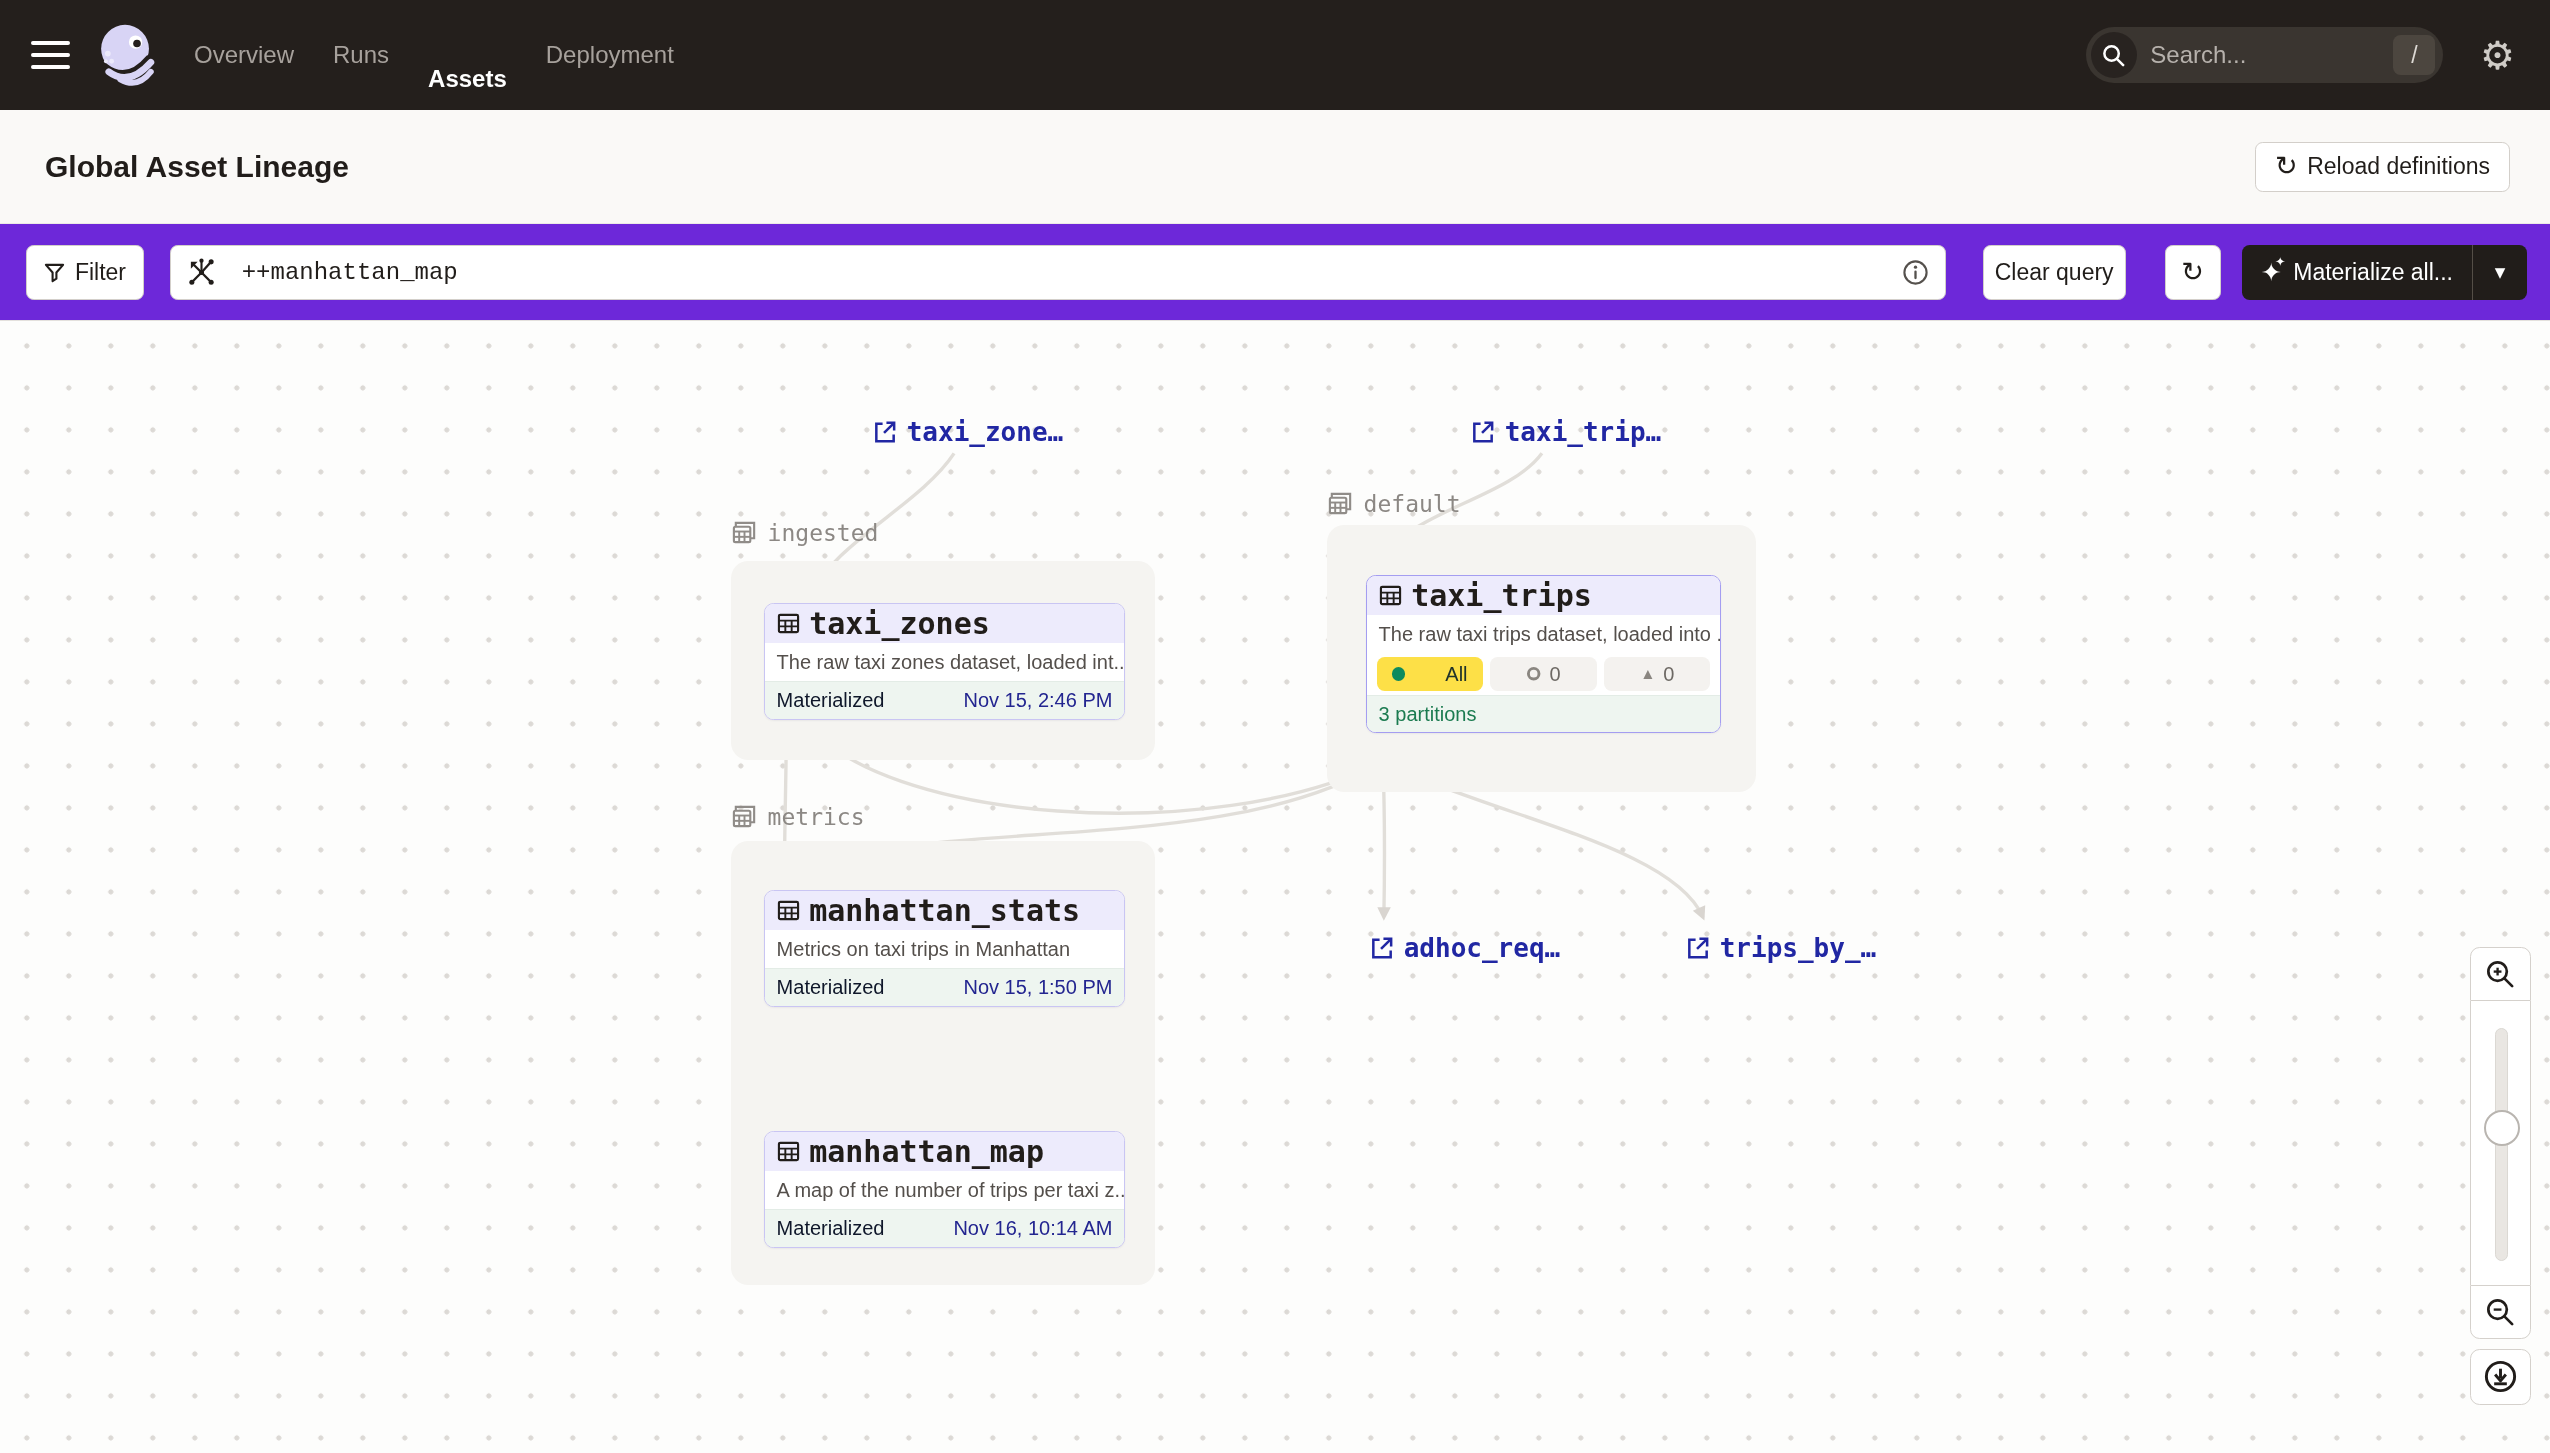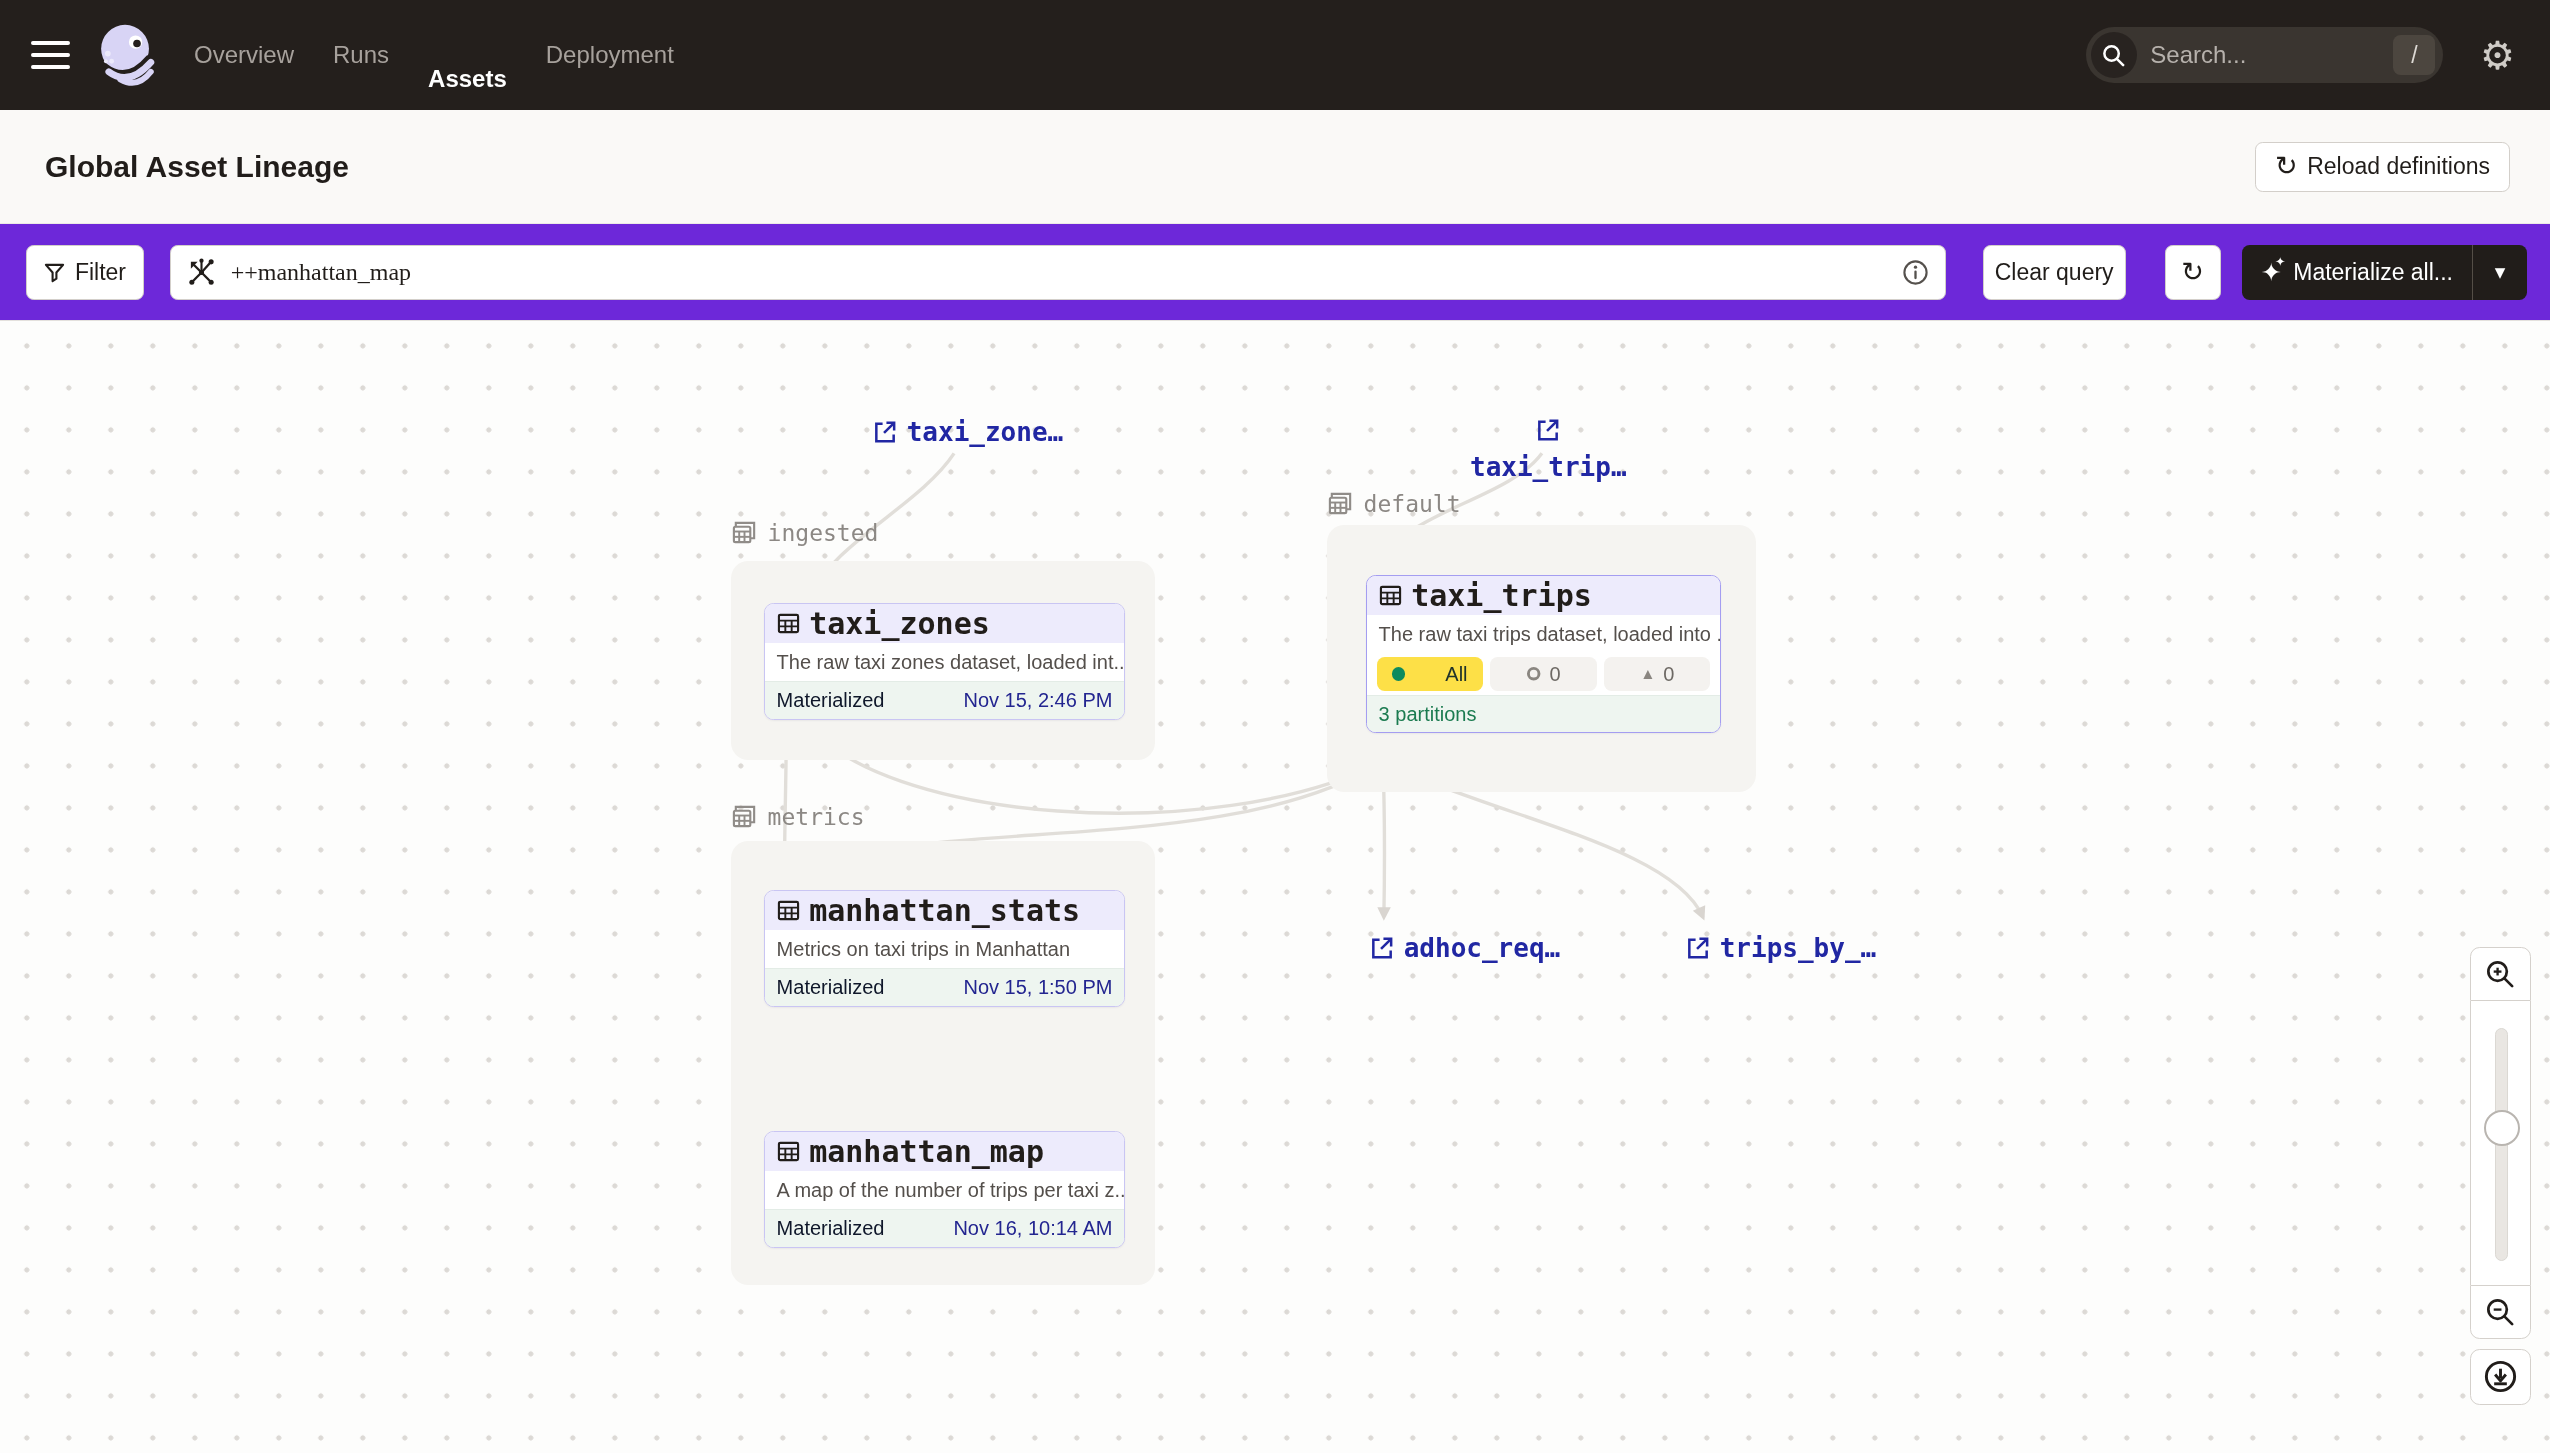--- a/index.html
+++ b/index.html
@@ -28,21 +28,21 @@
   .page-title { font-size:30px; font-weight:700; color:#211d1a; }
   .hdr-spacer { flex:1; }
   .btn { background:#ffffff; border:1px solid #d3cfca; border-radius:7.7px; color:#211d1a; font-size:23px; display:flex; align-items:center; justify-content:center; cursor:pointer; }
   .reload-btn { height:50px; padding:0 19px; gap:9.6px; }
   .refresh-glyph { font-size:27px; line-height:1; }
 
   
   .toolbar { height:97px; background:#6d28d9; border-bottom:1px solid #e4e1dd; display:flex; align-items:center; padding:0 23px 0 26px; }
   .filter-btn { height:55px; padding:0 17.3px; gap:9.6px; }
   .query-box { flex:1; height:55px; margin-left:26px; background:#ffffff; border:1px solid #d3cfca; border-radius:7.7px; display:flex; align-items:center; padding:0 15.4px; }
-  .query-box input { flex:1; border:none; outline:none; font-size:24px; color:#211d1a; margin-left:15px; font-family:Liberation Serif, serif; background:transparent; }
+  .query-box input { flex:1; border:none; outline:none; font-size:24px; color:#211d1a; margin-left:26px; font-family:Liberation Mono, monospace; background:transparent; }
   .clear-btn { height:55px; width:143px; margin-left:37px; }
   .refresh-btn { height:55px; width:56px; margin-left:39px; font-size:29px; }
   .materialize { height:55px; margin-left:21px; background:#211d1a; border-radius:7.7px; display:flex; align-items:stretch; color:#ffffff; cursor:pointer; }
   .mat-main { display:flex; align-items:center; gap:11.6px; padding:0 19px; font-size:23px; }
   .sparkle { position:relative; font-size:25px; line-height:1; }
   .sparkle small { position:absolute; font-size:12.5px; right:-3.9px; top:-3.9px; }
   .mat-divider { width:1px; background:#544e47; margin:0; }
   .mat-caret { width:54px; display:flex; align-items:center; justify-content:center; font-size:21px; }
 
   
@@ -237,21 +237,21 @@
   </div>
 
   <div class="ext-link mono" style="left:872px; top:96px;">
     <svg class="icon" width="26" height="26" viewBox="0 0 27 27">
       <path d="M11 5 H4.5 V23 H22.5 V16" stroke="#2127a3" stroke-width="2.6" fill="none"></path>
       <path d="M15 4 H23 V12" stroke="#2127a3" stroke-width="2.6" fill="none"></path>
       <line x1="23" y1="4" x2="12.5" y2="14.5" stroke="#2127a3" stroke-width="2.6"></line>
     </svg>
     <span class="mono">taxi_zone…</span>
   </div>
-  <div class="ext-link mono" style="left:1470px; top:96px;flex-direction:column;">
+  <div class="ext-link mono" style="left:1470px; top:96px;">
     <svg class="icon" width="26" height="26" viewBox="0 0 27 27">
       <path d="M11 5 H4.5 V23 H22.5 V16" stroke="#2127a3" stroke-width="2.6" fill="none"></path>
       <path d="M15 4 H23 V12" stroke="#2127a3" stroke-width="2.6" fill="none"></path>
       <line x1="23" y1="4" x2="12.5" y2="14.5" stroke="#2127a3" stroke-width="2.6"></line>
     </svg>
     <span class="mono">taxi_trip…</span>
   </div>
   <div class="ext-link mono" style="left:1369px; top:612px;">
     <svg class="icon" width="26" height="26" viewBox="0 0 27 27">
       <path d="M11 5 H4.5 V23 H22.5 V16" stroke="#2127a3" stroke-width="2.6" fill="none"></path>

